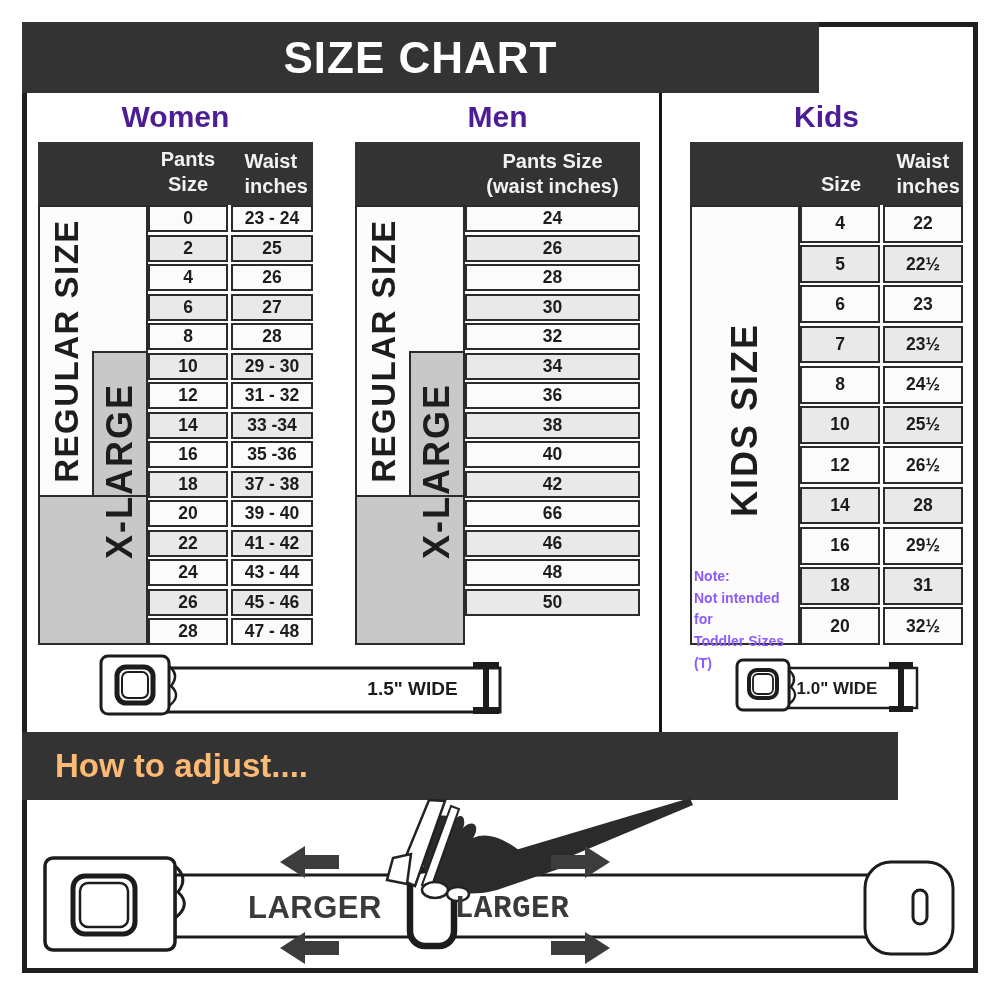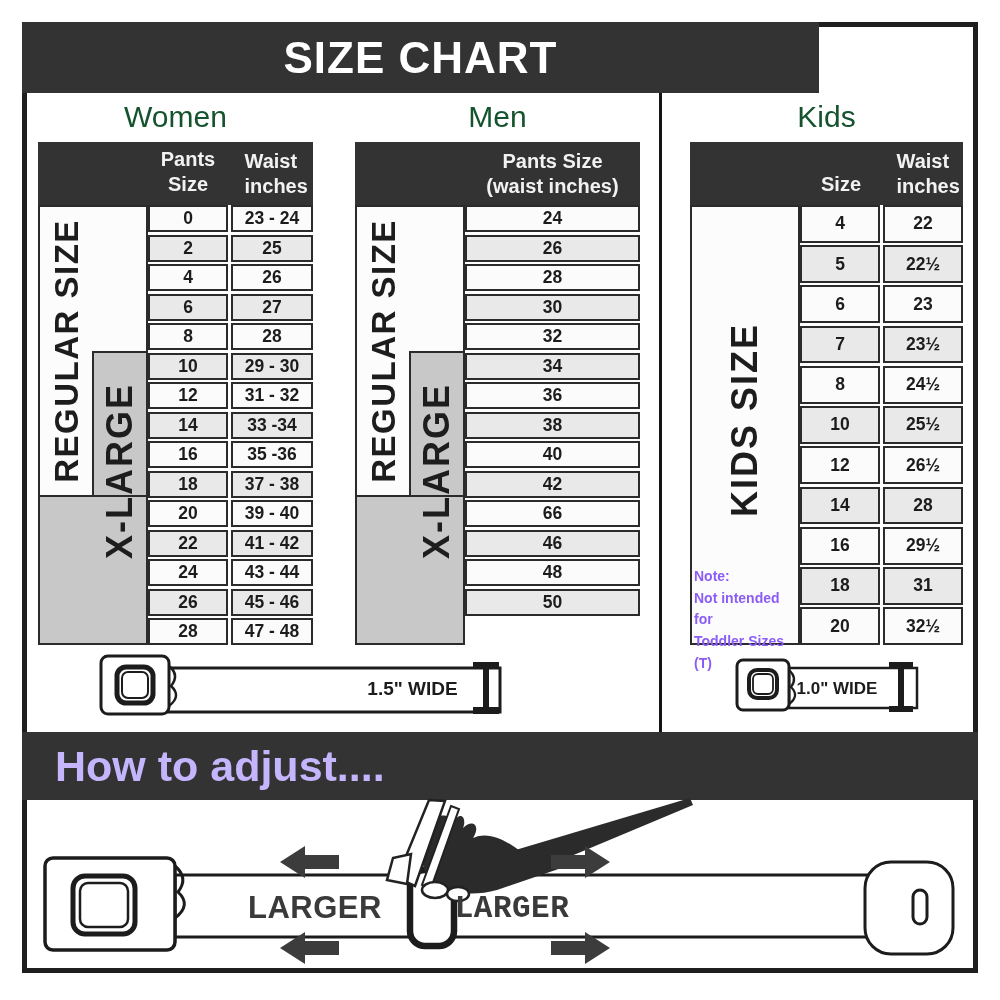--- a/index.html
+++ b/index.html
@@ -5,21 +5,21 @@
 <style>
   html,body{margin:0;padding:0;background:#fff;}
   #page{position:relative;width:1000px;height:1000px;background:#fff;overflow:hidden;
         font-family:"Liberation Sans", sans-serif;color:#1d1d1d;}
   .abs{position:absolute;}
   #frame{left:22px;top:22px;width:956px;height:951px;border:5px solid #1f1f1f;box-sizing:border-box;}
   .darkbar{background:#333333;}
   #title-bar{left:22px;top:22px;width:797px;height:71px;display:flex;align-items:center;justify-content:center;
              color:#fff;font-weight:700;font-size:44px;letter-spacing:1px;}
   .col-heading{top:96px;height:42px;display:flex;align-items:center;justify-content:center;
-               color:#14532d;font-weight:400;font-size:30px;}
+               color:#4c1d95;font-weight:700;font-size:30px;}
   #divider{left:659px;top:93px;width:3px;height:639px;background:#141414;}
 
   .tbl-header{top:142px;height:63px;background:#333333;}
   .hdr-label{position:absolute;color:#F2F2F2;font-weight:700;font-size:20px;text-align:center;
              display:flex;align-items:flex-end;justify-content:center;line-height:1.25;}
   .box{box-sizing:border-box;border:2.5px solid #2b2b2b;}
   .white-box{background:#FCFCFC;}
   .gray-box{background:#C8C8C8;}
   .vwrap{display:flex;align-items:center;justify-content:center;overflow:visible;}
   .vlabel{transform:rotate(-90deg);white-space:nowrap;font-weight:700;color:#1d1d1d;}
@@ -29,22 +29,22 @@
   .tbody{display:grid;row-gap:2.5px;column-gap:3px;}
   #women-body{left:148px;top:205px;width:165px;height:440px;grid-template-columns:80px 82px;grid-template-rows:repeat(15,1fr);}
   #men-body{left:465px;top:205px;width:175px;height:440px;grid-template-columns:175px;grid-template-rows:repeat(15,1fr);}
   #kids-body{left:800px;top:205px;width:163px;height:440px;grid-template-columns:80px 80px;grid-template-rows:repeat(11,1fr);}
   .cell{box-sizing:border-box;border:2.5px solid #2b2b2b;background:#FBFBFB;
         display:flex;align-items:center;justify-content:center;font-weight:700;font-size:17.5px;color:#1c1c1c;}
   .cell.alt{background:#E9E9E9;}
 
   #kids-note{left:694px;top:566px;width:108px;font-weight:700;font-size:14px;line-height:1.55;color:#8b5cf6;}
   .belt-label{display:flex;align-items:center;justify-content:center;font-weight:700;color:#1c1c1c;}
-  #adjust-bar{left:22px;top:732px;width:956px;height:68px;display:flex;align-items:center;
-              color:#c4b5fd;font-weight:700;font-size:43px;padding-left:33px;box-sizing:border-box;}
+  #adjust-bar{left:22px;top:732px;width:876px;height:68px;display:flex;align-items:center;
+              color:#fdba74;font-weight:700;font-size:33px;padding-left:33px;box-sizing:border-box;}
   .adjust-word{top:891px;height:34px;display:flex;align-items:center;justify-content:center;
                font-weight:700;font-size:31px;color:#3a3a3a;letter-spacing:0.5px;}
   svg{overflow:visible;}
 </style>
 </head>
 <body>
 
 <div id="page">
   <div class="abs" id="frame"></div>
 

